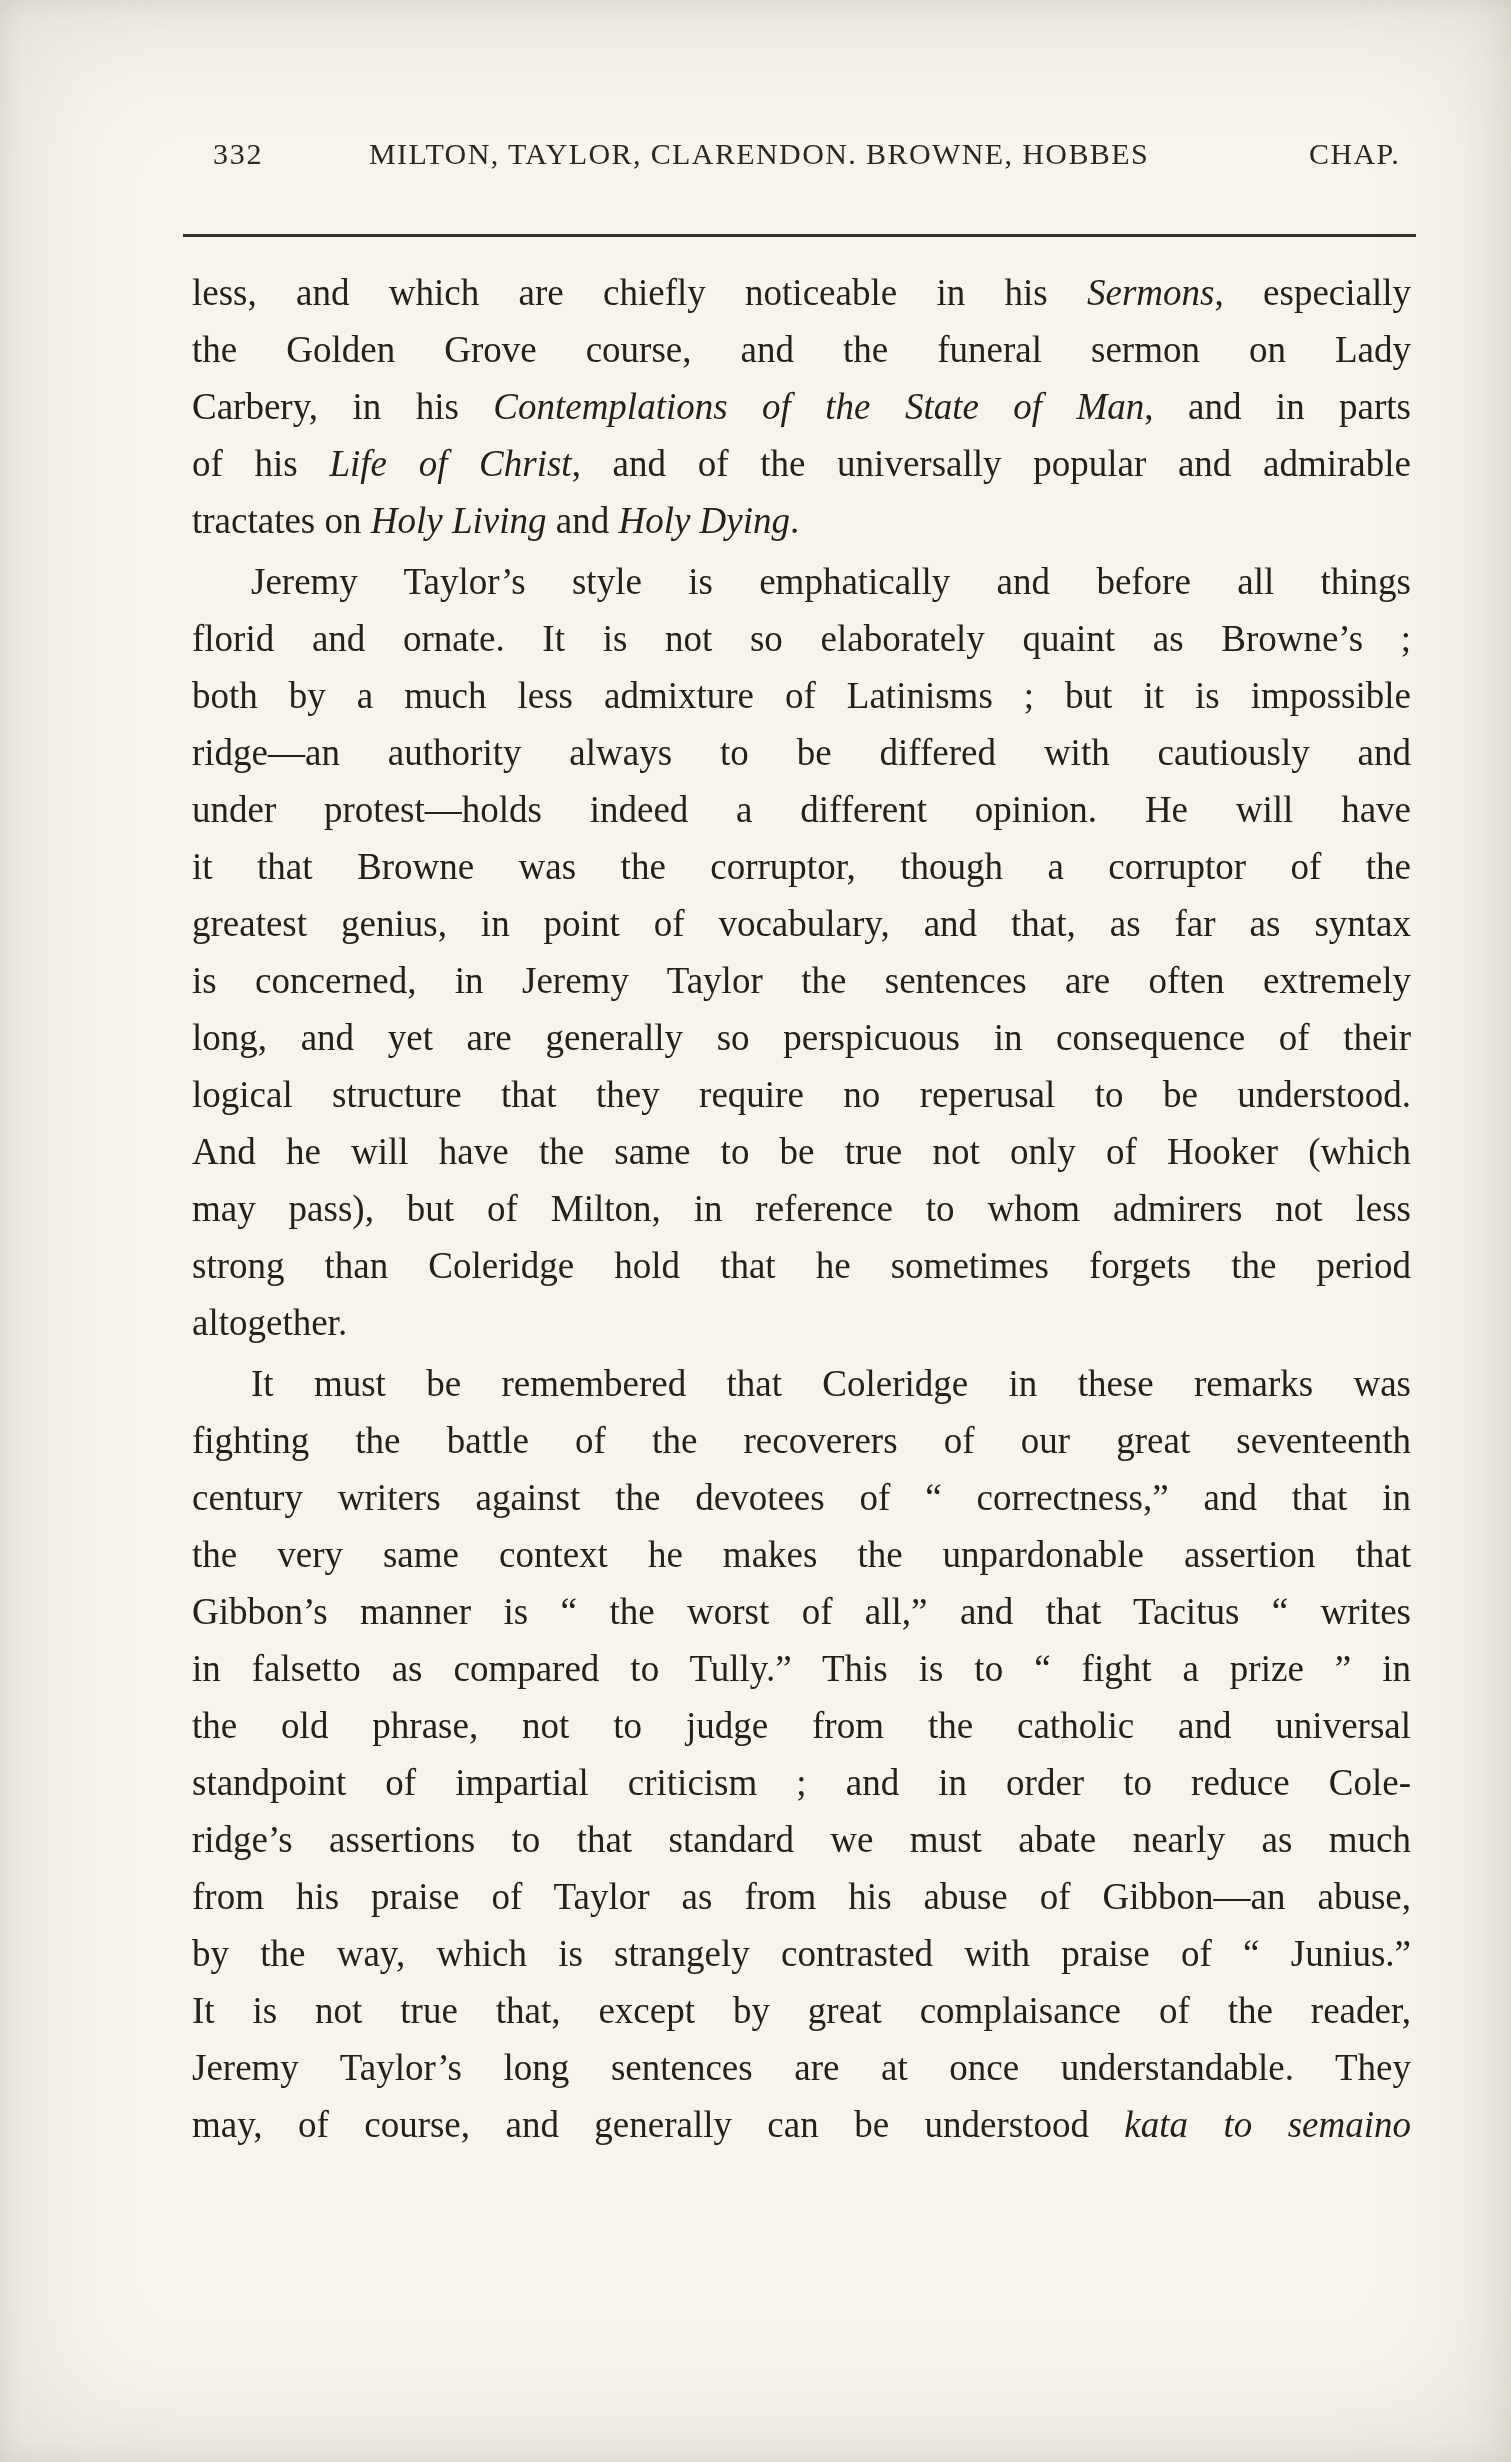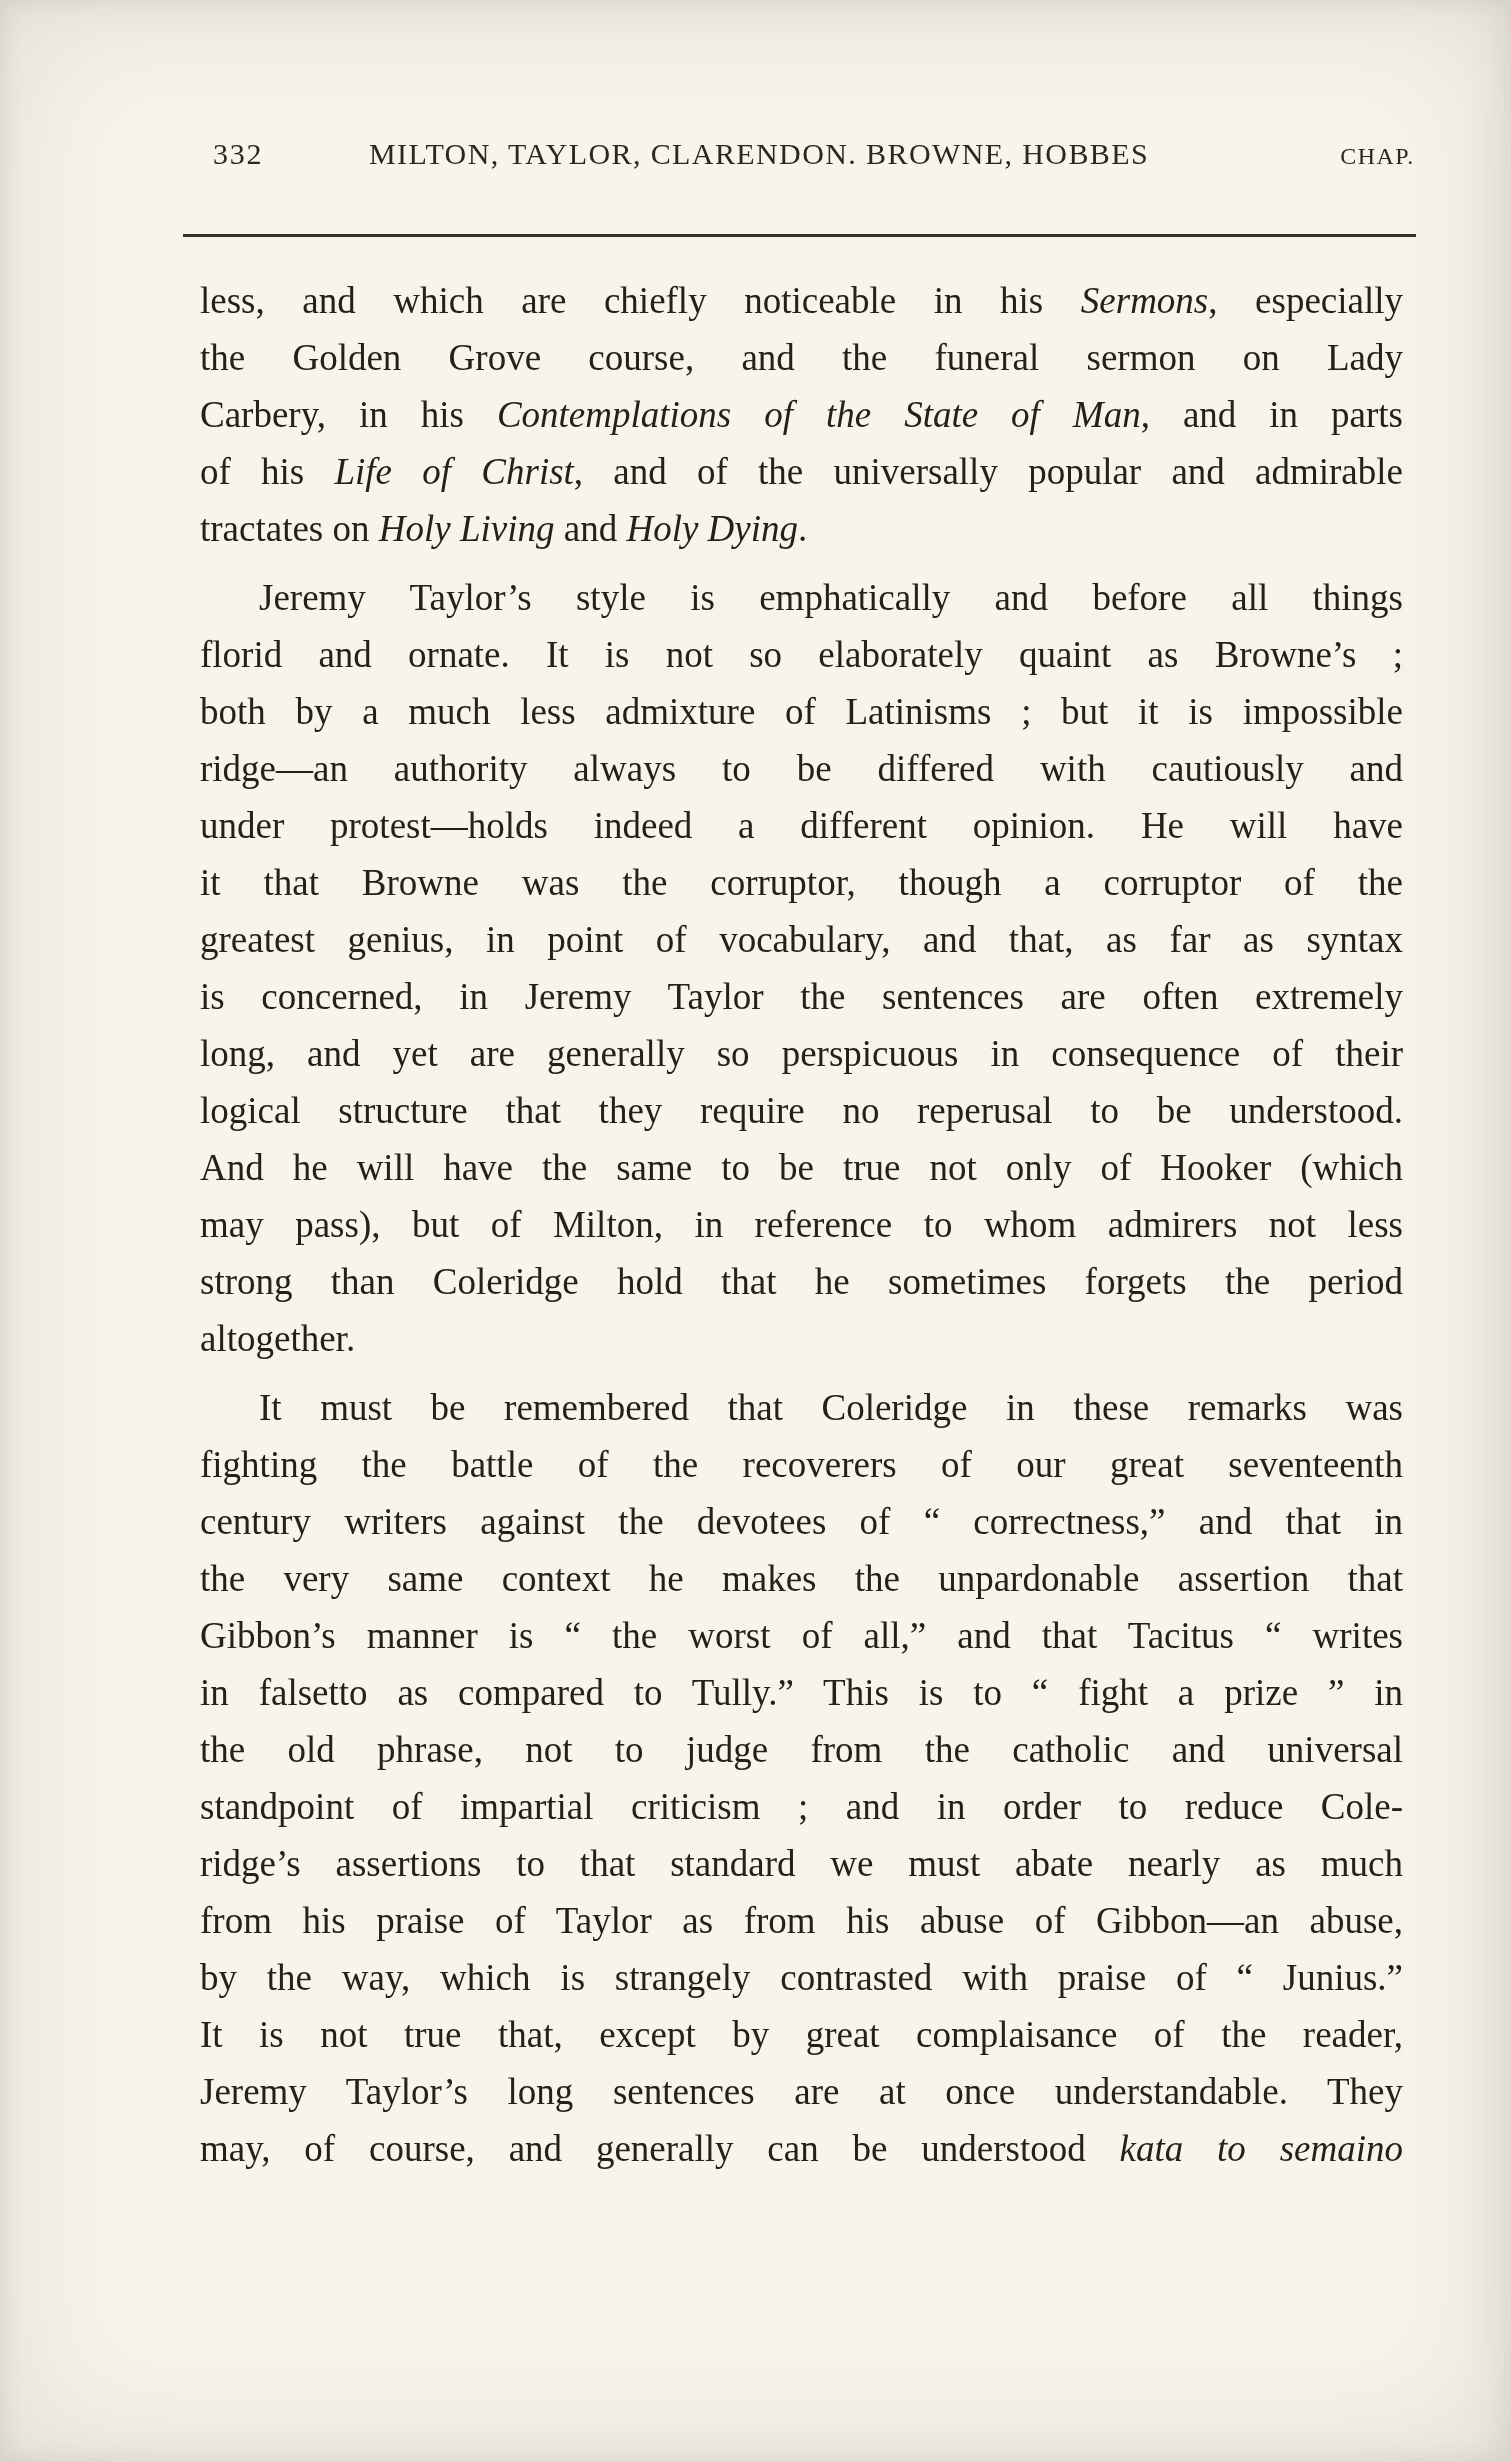--- a/index.html
+++ b/index.html
@@ -47,41 +47,41 @@
     width: 156px;
     flex: 0 0 auto;
     letter-spacing: 1.8px;
   }
   .running-title {
     flex: 1 1 auto;
   }
   .chap {
     width: 137px;
     flex: 0 0 auto;
-    text-align: center;
-    font-size: 24px;
+    text-align: left;
+    font-size: 30px;
   }
   .rule {
     position: absolute;
     left: 183px;
     top: 234px;
     width: 1233px;
     height: 2.7px;
     background: #37322b;
   }
   .body-text {
     position: absolute;
     left: 188px;
     top: 260px;
     width: 1227px;
     font-size: 37px;
     line-height: 57px;
     color: var(--ink, #262019);
   }
-  .paragraph { margin: 12px; }
+  .paragraph { margin: 4px; }
   .line {
     text-align: justify;
     text-align-last: left;
     white-space: normal;
   }
   .line.j {
     text-align-last: justify;
   }
   .line.indent {
     text-indent: 59px;

